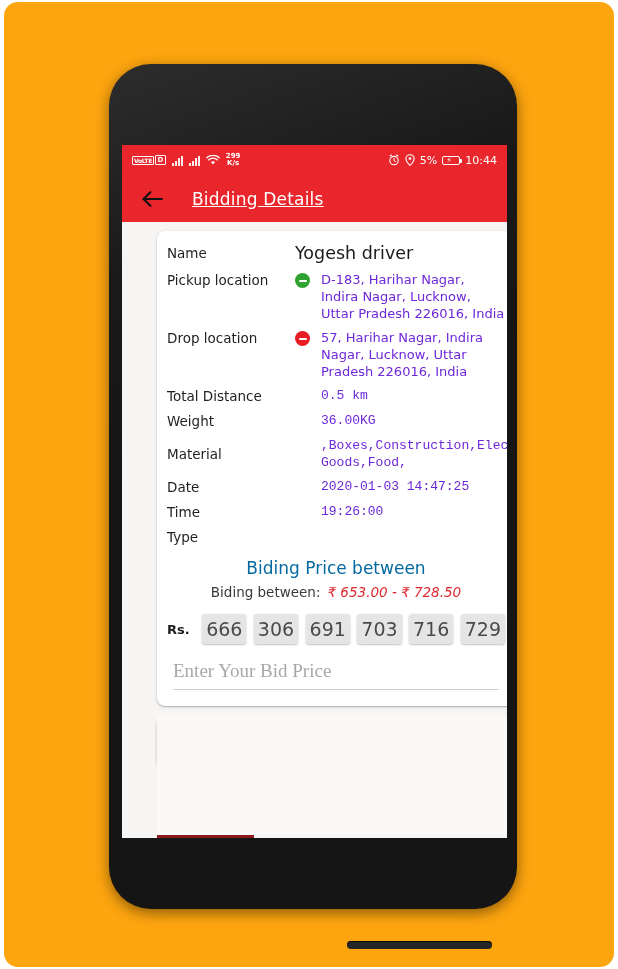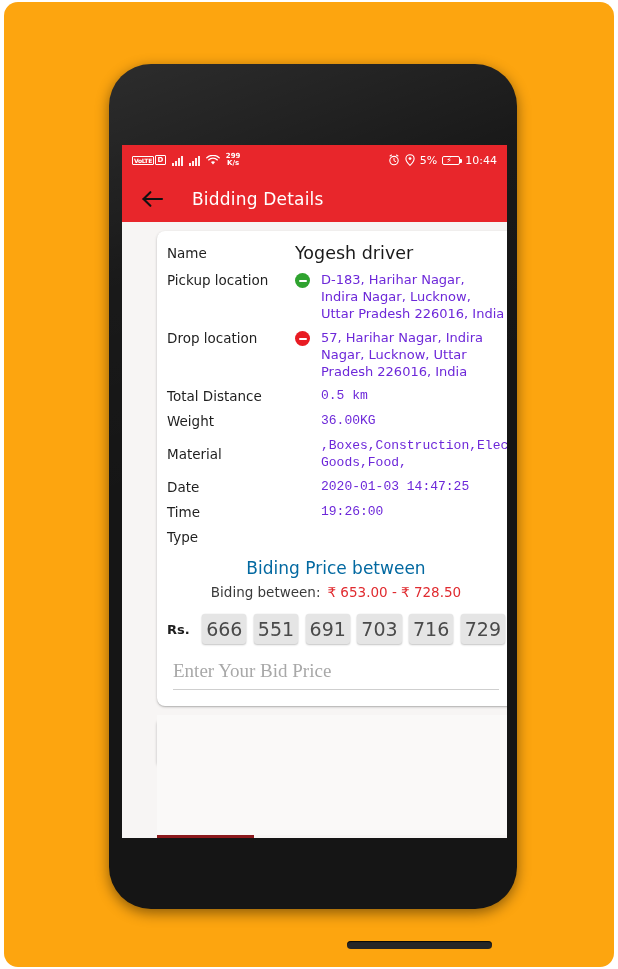--- a/index.html
+++ b/index.html
@@ -196,20 +196,21 @@
     display: flex;
     align-items: center;
     justify-content: center;
     cursor: pointer;
   }
   #app-bar-title {
     margin-left: 26px;
     font-size: 17px;
     color: #ffffff;
     letter-spacing: 0.2px;
+    text-decoration: underline;
   }
 
   
   #content {
     position: relative;
     height: 616px;
     background: #f7f5f4;
     padding-top: 9px;
     box-sizing: border-box;
     margin-left: 35px;
@@ -286,20 +287,21 @@
   }
   #bidding-range-line {
     text-align: center;
     font-size: 13.5px;
     color: #3a3a3a;
     margin-bottom: 14px;
   }
   #bidding-range-line .range-value {
     color: #e02a2f;
     margin-left: 7px;
+    font-style: italic;
   }
 
   #price-chip-row {
     display: flex;
     align-items: center;
     justify-content: space-between;
     gap: 0px;
     margin-bottom: 14px;
   }
   #rs-label {
@@ -519,21 +521,21 @@
 
         <div id="bidding-title">Biding Price between</div>
 
         <div id="bidding-range-line">
           <span>Biding between:</span><span class="range-value">₹ 653.00 - ₹ 728.50</span>
         </div>
 
         <div id="price-chip-row">
           <span id="rs-label">Rs.</span>
           <div class="price-chip">666</div>
-          <div class="price-chip">551</div>
+          <div class="price-chip">306</div>
           <div class="price-chip">691</div>
           <div class="price-chip">703</div>
           <div class="price-chip">716</div>
           <div class="price-chip">729</div>
         </div>
 
         <div id="bid-input-wrap">
           <input id="bid-input" type="text" placeholder="Enter Your Bid Price" style="">
         </div>
       </div>

